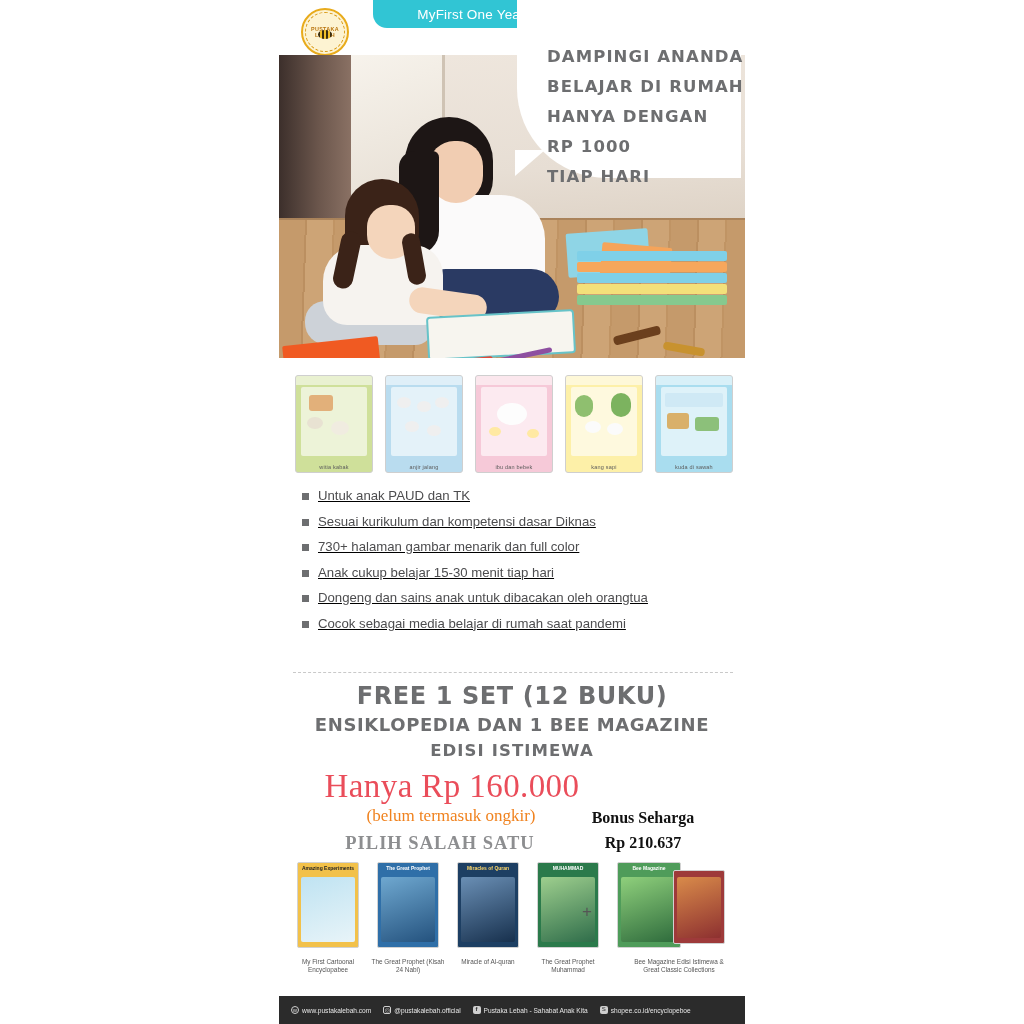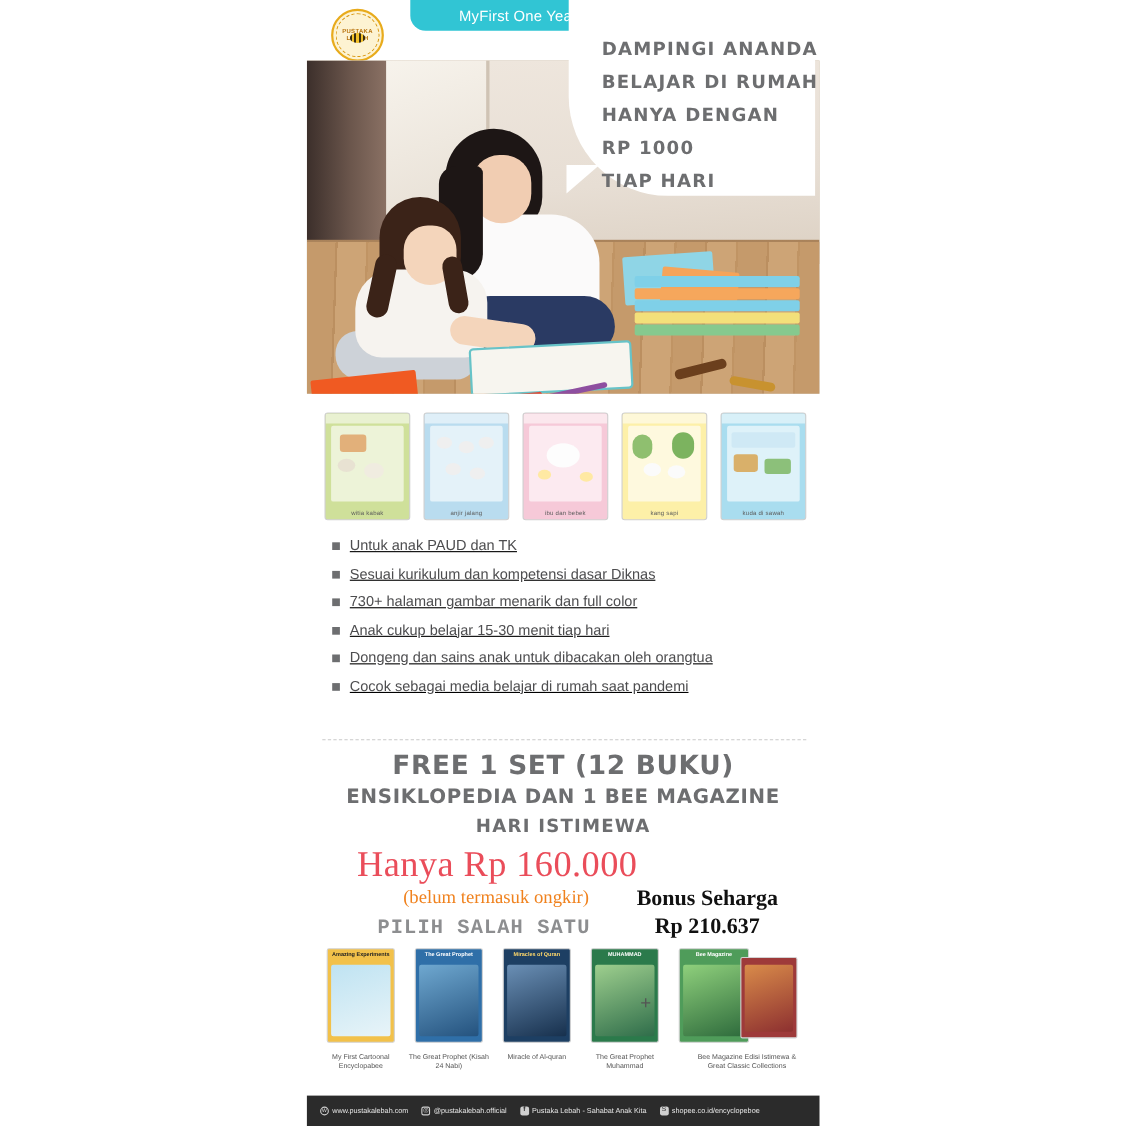--- a/index.html
+++ b/index.html
@@ -201,21 +201,21 @@
     border-radius: 0 0 0 90px;
   }
   .bubble-tail {
     position: absolute; left: 236px; top: 150px;
     width: 0; height: 0;
     border-top: 26px solid #ffffff;
     border-right: 30px solid transparent;
   }
   .bubble-lines {
     position: absolute;
-    left: 268px; top: 30px;
+    left: 268px; top: 42px;
     width: 200px;
   }
   .bubble-lines div {
     font-family: "DejaVu Sans", sans-serif;
     font-weight: bold;
     color: #6d6e70;
     font-size: 16.5px;
     letter-spacing: 1.1px;
     line-height: 30px;
     white-space: nowrap;
@@ -300,26 +300,26 @@
   .ongkir {
     position: absolute; left: 10px; top: 806px; width: 324px;
     text-align: center;
     font-family: "Liberation Serif", serif;
     color: #f0821e; font-size: 17px;
   }
   .bonus {
     position: absolute; right: 4px; top: 805px; width: 196px;
     text-align: center;
     font-family: "Liberation Serif", serif; font-weight: bold;
-    color: #111111; font-size: 20px; line-height: 25px;
+    color: #111111; font-size: 16px; line-height: 25px;
   }
   .pilih {
     position: absolute; left: 6px; top: 833px; width: 310px;
     text-align: center;
-    font-family: Liberation Mono, monospace; font-weight: bold;
+    font-family: Liberation Serif, serif; font-weight: bold;
     color: #8d8e90; font-size: 18.5px; letter-spacing: 1px;
   }
 
   
   .bonus-row {
     position: absolute; left: 8px; top: 862px; width: 450px; height: 120px;
   }
   .bb {
     position: absolute; width: 62px; height: 86px;
     border: 1px solid #d2d2d2; border-radius: 2px; overflow: hidden;
@@ -506,21 +506,21 @@
       <div class="row">
         <div class="sq"></div>
         <div class="txt">Cocok sebagai media belajar di rumah saat pandemi</div>
       </div>
     </div>
 
     <div class="divider"></div>
 
     <div class="free1">FREE 1 SET (12 BUKU)</div>
     <div class="free2">ENSIKLOPEDIA DAN 1 BEE MAGAZINE</div>
-    <div class="free3">HARI ISTIMEWA</div>
+    <div class="free3">EDISI ISTIMEWA</div>
     <div class="price">Hanya Rp 160.000</div>
     <div class="ongkir">(belum termasuk ongkir)</div>
     <div class="bonus">
       <div>Bonus Seharga</div>
       <div>Rp 210.637</div>
     </div>
     <div class="pilih">PILIH SALAH SATU</div>
 
     <div class="bonus-row">
       <div class="bb" style="left:10px; top:0; background:#f2c14a;">

